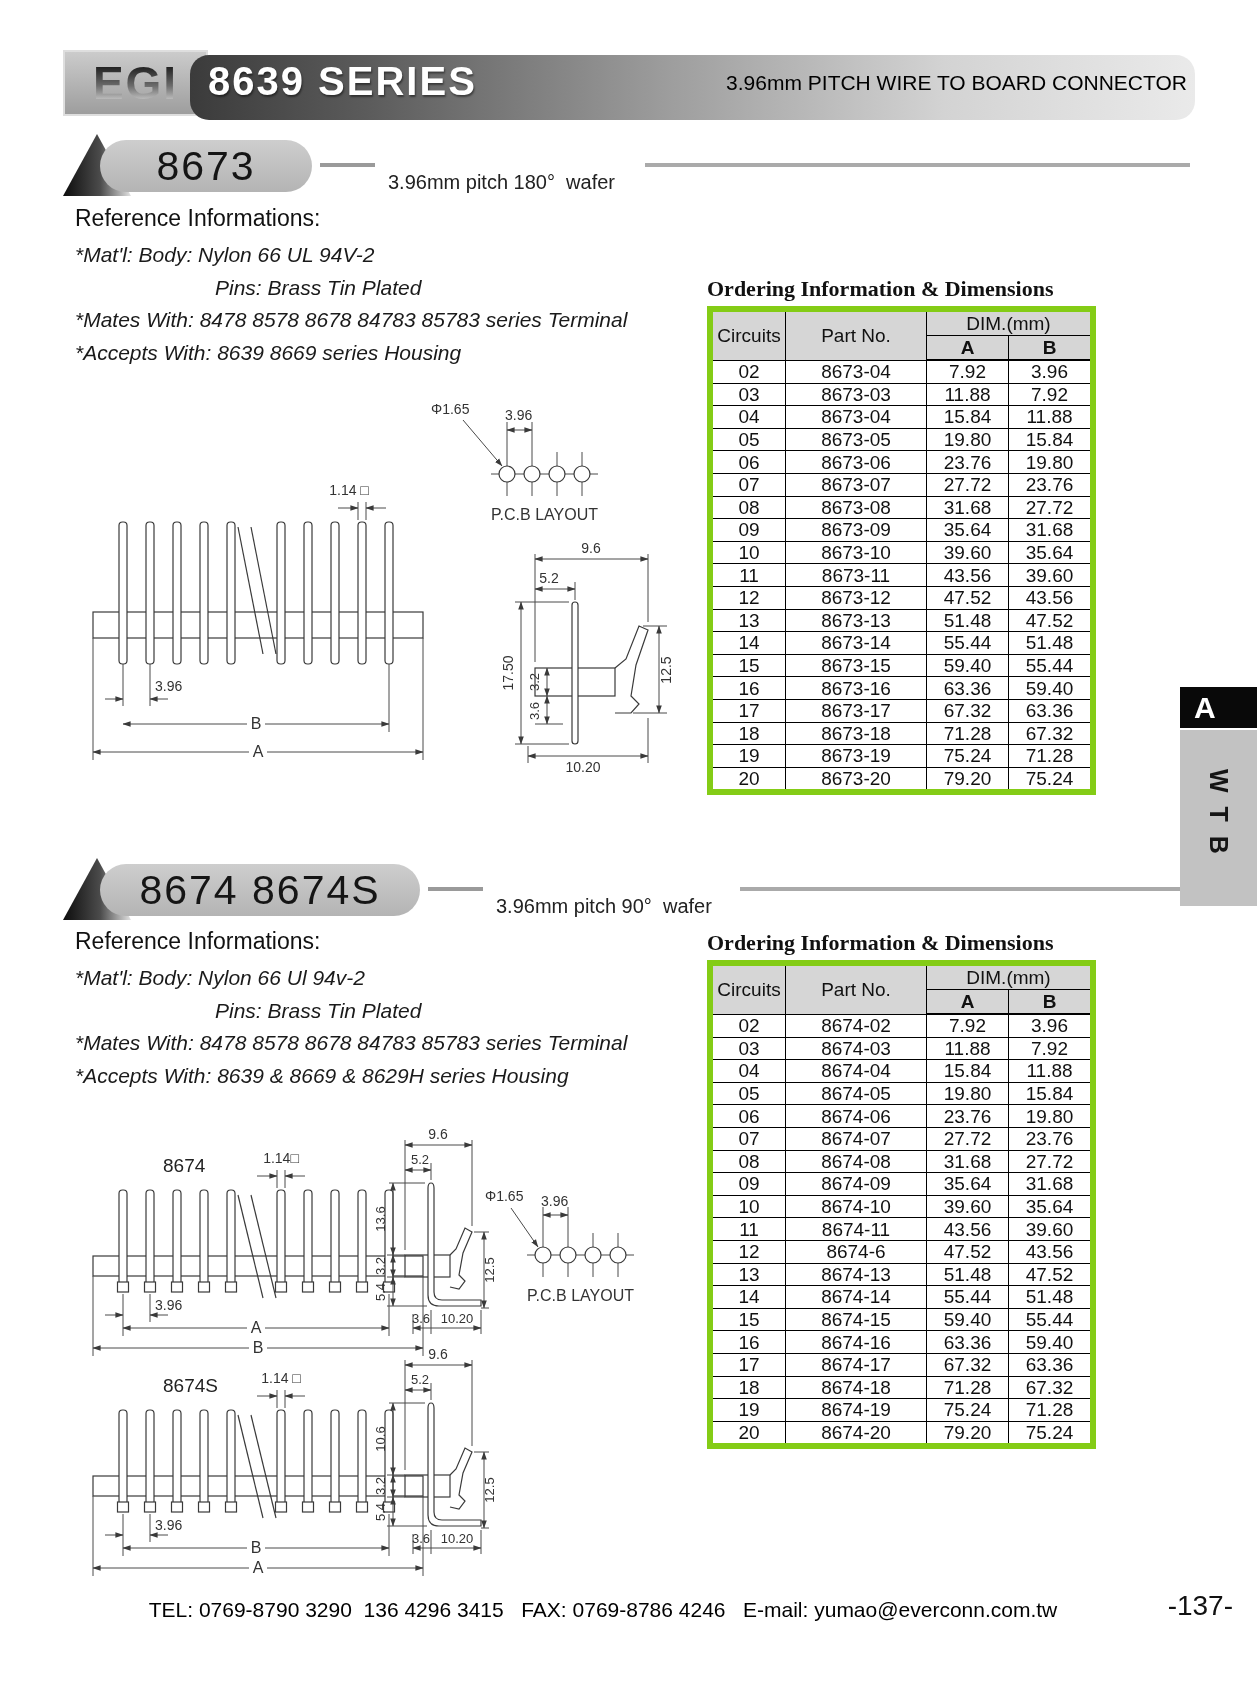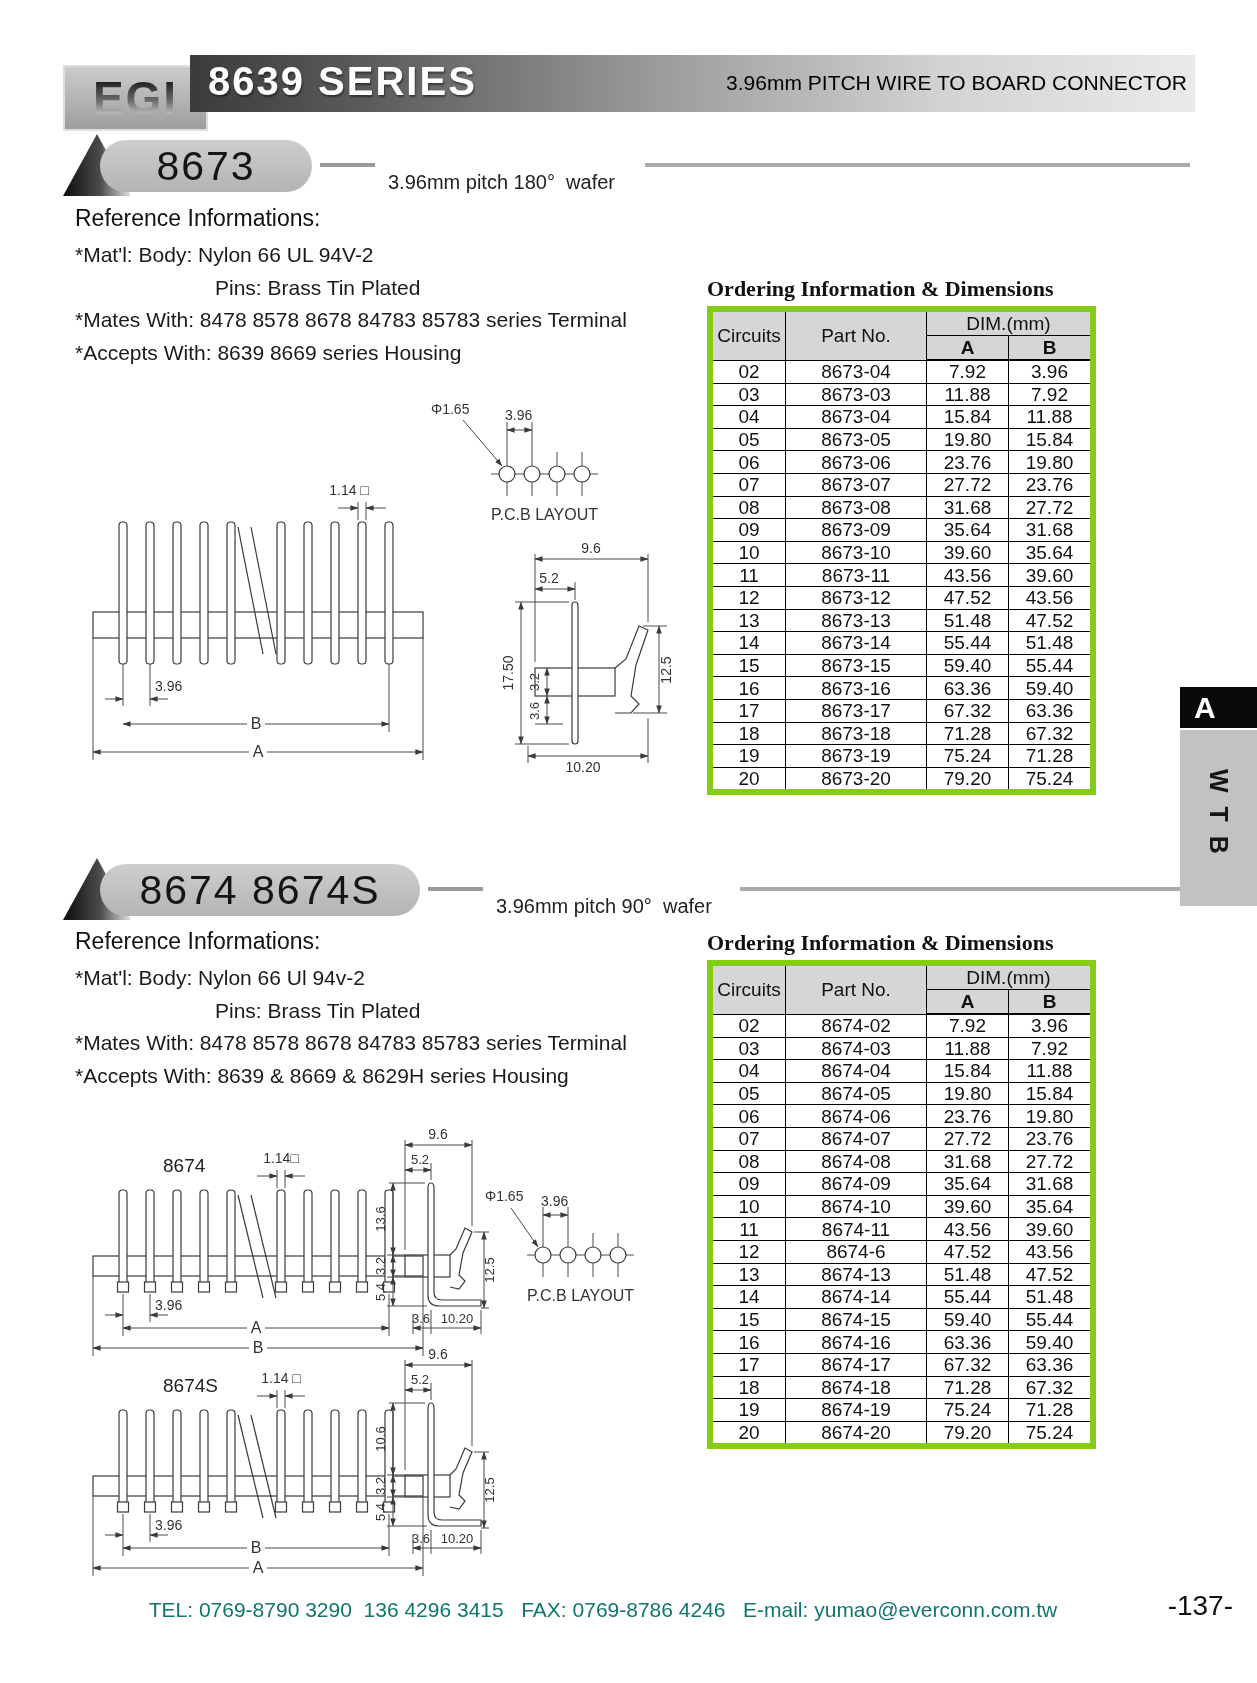--- a/index.html
+++ b/index.html
@@ -2,41 +2,41 @@
 <html><head>
 <meta charset="utf-8">
 <style>
   html,body{margin:0;padding:0;background:#fff;}
   .page{position:relative;width:1257px;height:1683px;background:#fff;overflow:hidden;
         font-family:"Liberation Sans",sans-serif;color:#111;}
   
   .logo{position:absolute;left:63px;top:50px;width:145px;height:66px;
         background:linear-gradient(180deg,#cdcdcd,#9c9c9c);
         display:flex;align-items:center;justify-content:center;
-        box-shadow:inset 0 0 0 2px #dedede;margin-top:15px;}
+        box-shadow:inset 0 0 0 2px #dedede;}
   .logo span{font-size:46px;font-weight:800;letter-spacing:2px;
         background:linear-gradient(180deg,#161616 15%,#6b6b6b 55%,#ececec 95%);
         -webkit-background-clip:text;background-clip:text;color:transparent;}
-  .series-bar{position:absolute;left:190px;top:55px;width:1005px;height:57px;
-        background:linear-gradient(90deg,#3b3b3b 0%,#5c5c5c 18%,#9e9e9e 48%,#d3d3d3 75%,#eaeaea 100%);}
+  .series-bar{position:absolute;left:190px;top:55px;width:1005px;height:65px;
+        background:linear-gradient(90deg,#3b3b3b 0%,#5c5c5c 18%,#9e9e9e 48%,#d3d3d3 75%,#eaeaea 100%);border-radius:19px;}
   .series-title{position:absolute;left:18px;top:4px;font-size:40px;font-weight:bold;color:#fff;
         letter-spacing:2px;text-shadow:1px 2px 2px rgba(0,0,0,.45);}
   .series-sub{position:absolute;right:8px;top:16px;font-size:21px;color:#000;}
   
   .tri{position:absolute;width:72px;height:62px;}
   .bubble{position:absolute;height:52px;background:linear-gradient(180deg,#cecece,#b4b4b4);
         border-radius:26px;display:flex;align-items:center;justify-content:center;
         font-size:41px;font-weight:400;color:#151515;letter-spacing:2px;}
   .dash{position:absolute;height:4px;background:#9a9a9a;}
   .pitch-note{position:absolute;font-size:20px;color:#222;white-space:pre;margin-top:20px;}
   .rule{position:absolute;height:4px;background:#aaa;}
   
   .refblock{position:absolute;left:75px;width:620px;}
   .reftitle{font-size:23px;font-weight:normal;margin-bottom:7px;}
-  .refline{font-size:21px;line-height:32.5px;color:#1a1a1a;}
+  .refline{font-size:21px;line-height:32.5px;color:#1a1a1a;font-style:italic;}
   .refline.indent{padding-left:140px;}
   
   .tabletitle{position:absolute;font-family:"Liberation Serif",serif;font-weight:bold;
         font-size:22px;color:#111;}
   table.otable{position:absolute;border-collapse:collapse;table-layout:fixed;
         border:6px solid #84cc16;background:#fff;}
   .otable th,.otable td{border:1px solid #000;text-align:center;padding:0;}
   .otable thead th{background:#d6d6d6;font-size:19px;font-weight:normal;height:23px;}
   .otable thead tr:last-child th{border-bottom:2px solid #000;font-weight:bold;}
   .otable td{font-size:19px;height:21.6px;line-height:21px;}
@@ -51,21 +51,21 @@
   .dtl{font-family:"Liberation Sans",sans-serif;font-size:16px;fill:#333;}
   .dlabel{font-family:"Liberation Sans",sans-serif;font-size:19px;fill:#222;}
   
   .tab-a{position:absolute;left:1180px;top:687px;width:77px;height:41px;background:#090909;
         color:#fff;font-size:30px;font-weight:bold;display:flex;align-items:center;padding-left:14px;
         box-sizing:border-box;}
   .tab-wtb{position:absolute;left:1180px;top:730px;width:77px;height:176px;background:#c2c2c2;
         display:flex;align-items:center;justify-content:center;}
   .tab-wtb span{writing-mode:vertical-rl;font-size:25px;font-weight:bold;letter-spacing:14px;color:#151515;}
   
-  .footer{position:absolute;left:63px;top:1598px;width:1080px;text-align:center;font-size:21px;color:#0f766e;white-space:pre;}
+  .footer{position:absolute;left:63px;top:1598px;width:1080px;text-align:center;font-size:21px;color:#000000;white-space:pre;}
   .pagenum{position:absolute;right:24px;top:1590px;font-size:28px;color:#111;}
 </style>
 </head>
 <body>
 
 <div class="page">
 
   <div class="logo">
     <span>EGI</span>
   </div>

